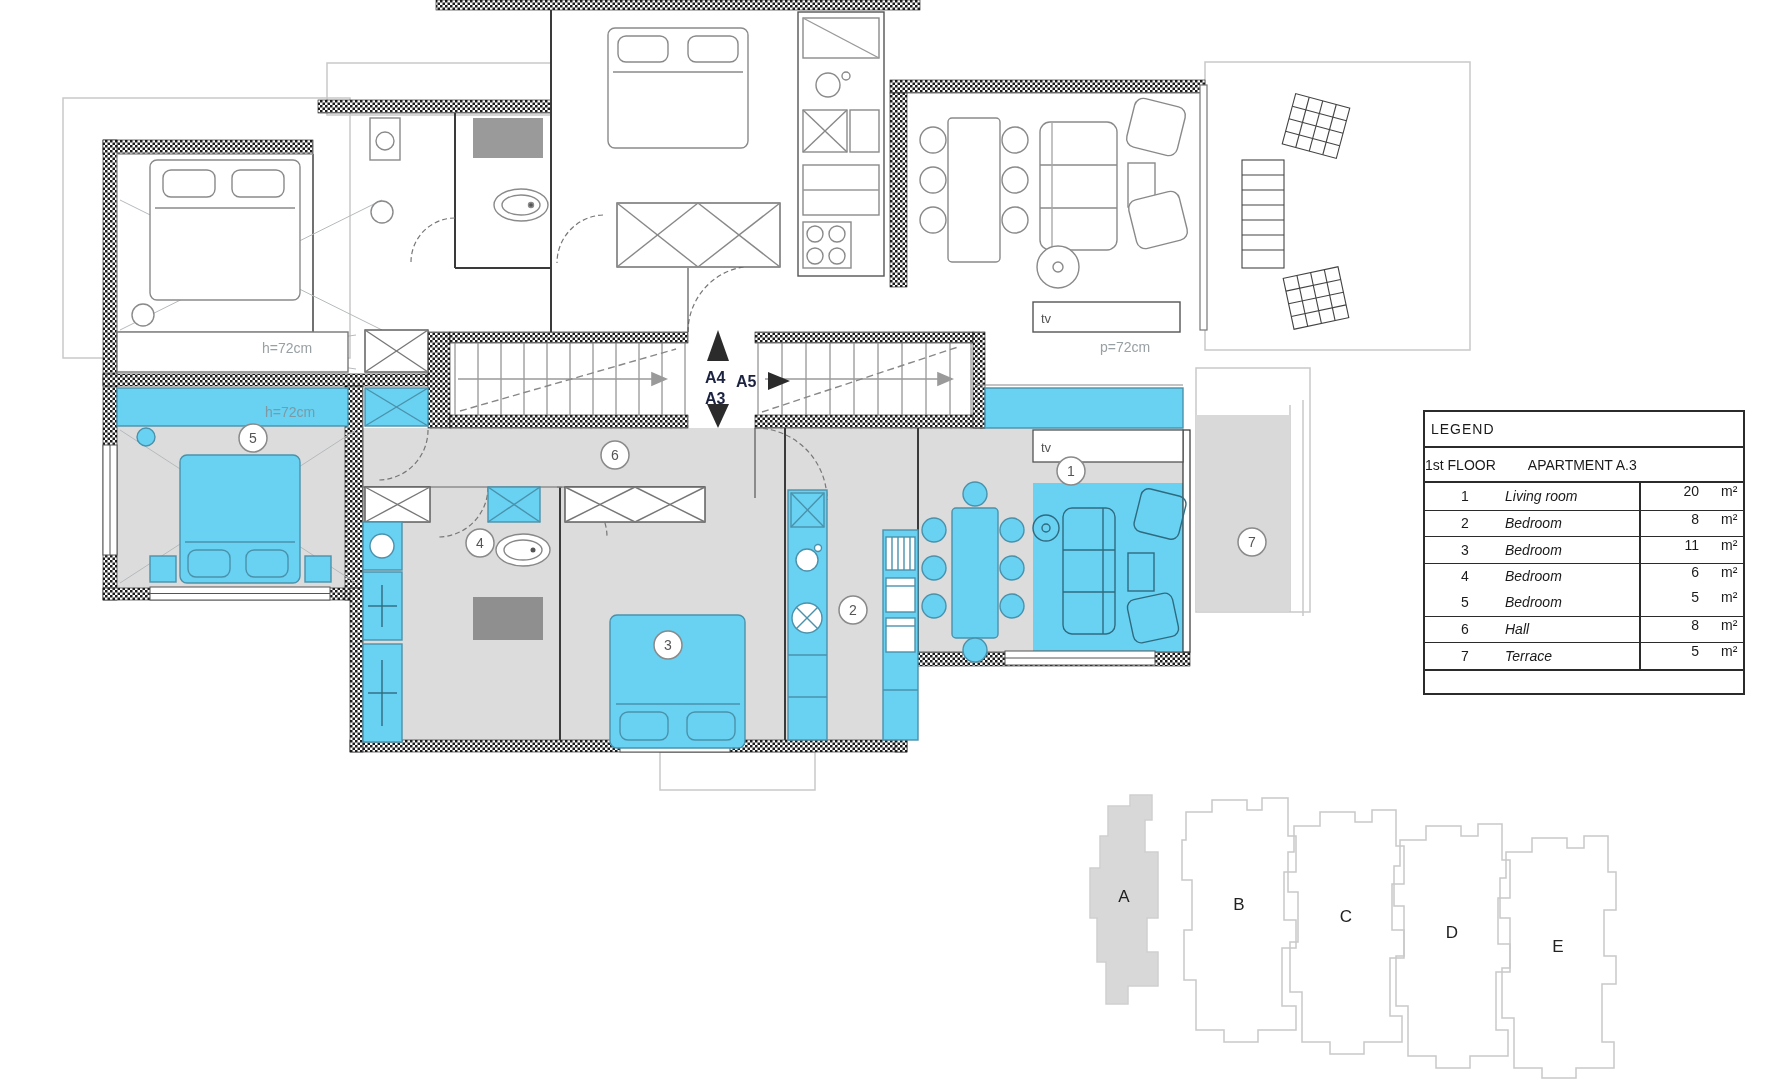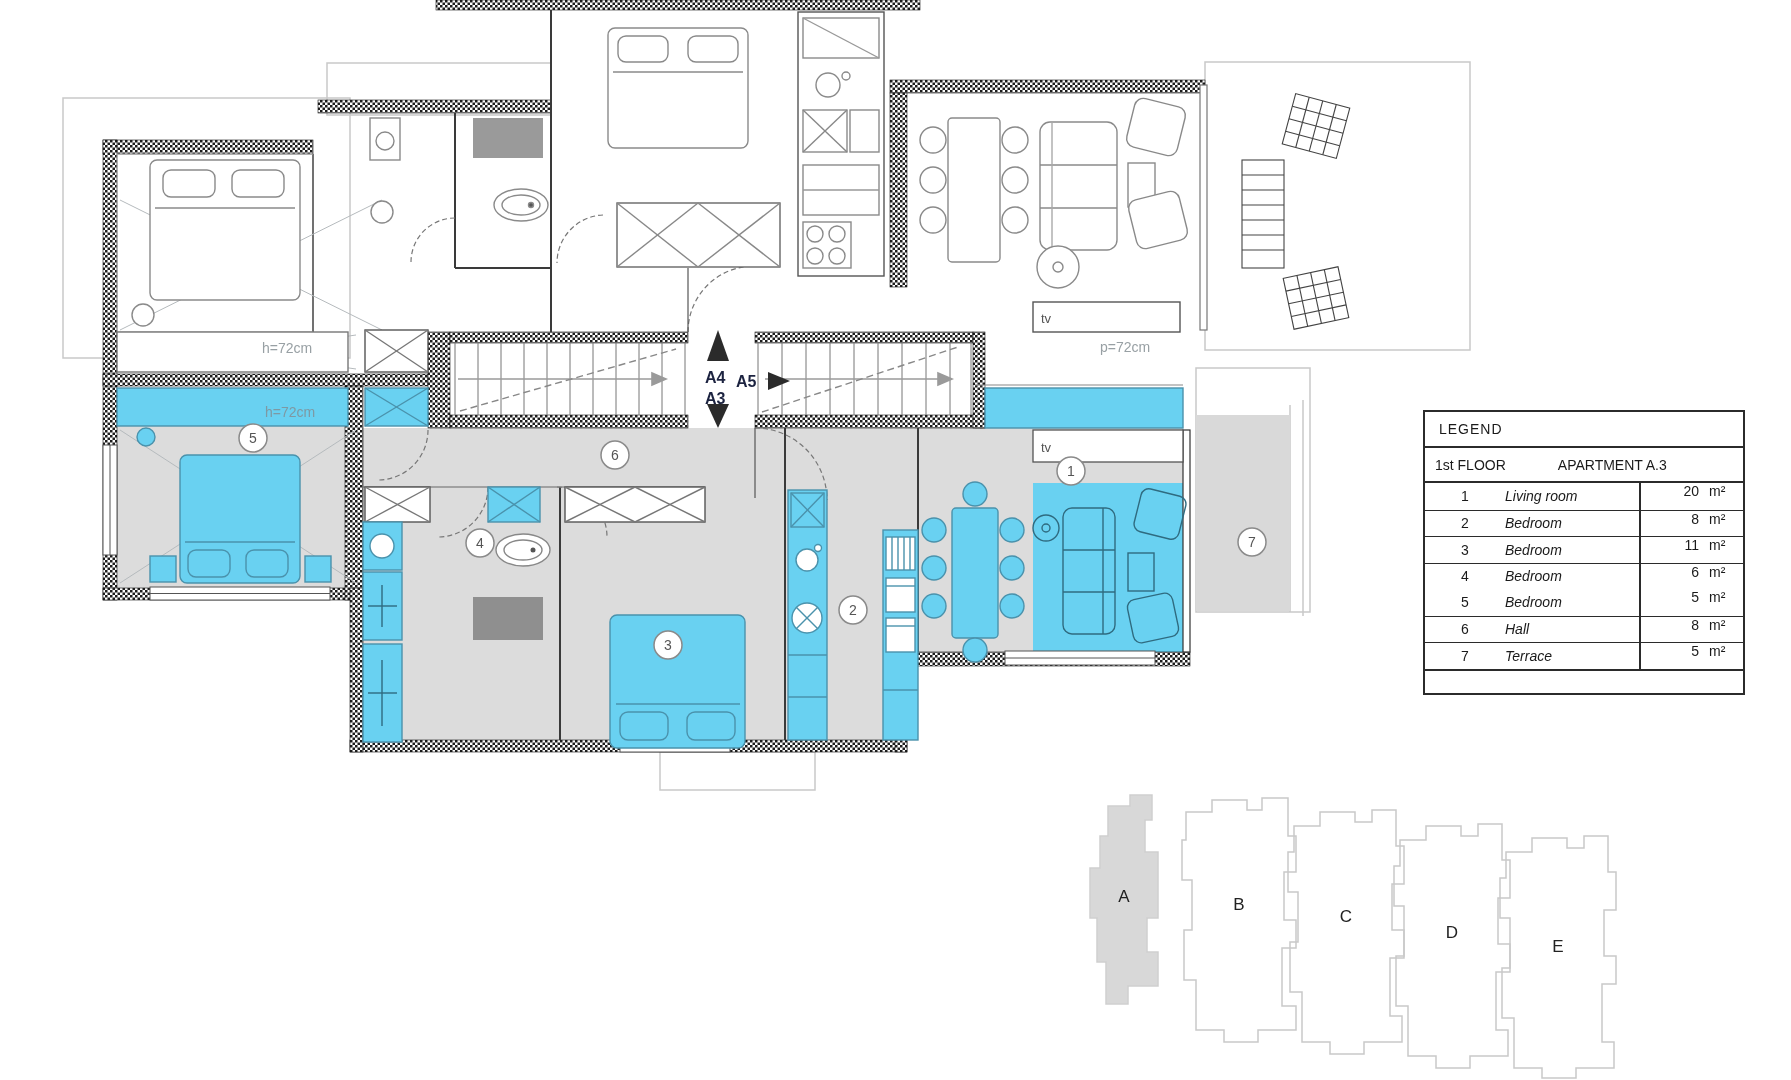--- a/index.html
+++ b/index.html
@@ -4,34 +4,34 @@
 <style>
   html,body{margin:0;padding:0;background:#fff;}
   #stage{position:relative;width:1791px;height:1080px;background:#ffffff;overflow:hidden;
          font-family:"Liberation Sans",sans-serif;color:#151515;}
   svg text{font-family:"Liberation Sans",sans-serif;}
 
   
   #legend{position:absolute;left:1423px;top:410px;width:322px;height:285px;
           border:2px solid #2b2b2b;box-sizing:border-box;background:#fff;
           display:flex;flex-direction:column;font-size:14px;color:#1a1a1a;}
-  #legend .ttl{height:34px;display:flex;align-items:center;padding-left:14px;
+  #legend .ttl{height:34px;display:flex;align-items:center;padding-left:6px;
                border-bottom:2px solid #2b2b2b;letter-spacing:1px;}
-  #legend .hdr{height:33px;display:flex;align-items:center;padding-left:10px;
+  #legend .hdr{height:33px;display:flex;align-items:center;
                border-bottom:2px solid #2b2b2b;}
-  #legend .hdr .apt{margin-left:52px;}
+  #legend .hdr .apt{margin-left:32px;}
   #legend .lrow{height:26.5px;display:flex;align-items:center;border-top:1px solid #2b2b2b;box-sizing:border-box;}
   #legend .lrow.first{border-top:none;}
   #legend .lrow.merged{border-top:none;}
   #legend .c-num{width:80px;text-align:center;}
   #legend .c-name{width:134px;padding-left:0px;font-style:italic;}
   #legend .c-area{flex:1;align-self:stretch;display:flex;align-items:flex-start;
                   border-left:2px solid #2b2b2b;box-sizing:border-box;}
   #legend .c-area .v{width:58px;text-align:right;font-weight:normal;}
-  #legend .c-area .u{padding-left:10px;}
+  #legend .c-area .u{padding-left:22px;}
   #legend .foot{flex:1;border-top:2px solid #2b2b2b;}
 
   
   #summary{position:absolute;left:126px;top:870px;font-size:23px;line-height:36px;color:#141414;}
 
   .t-gray{fill:#98a0a4;}
   .t-dark{fill:#555;}
 </style>
 </head>
 <body>

